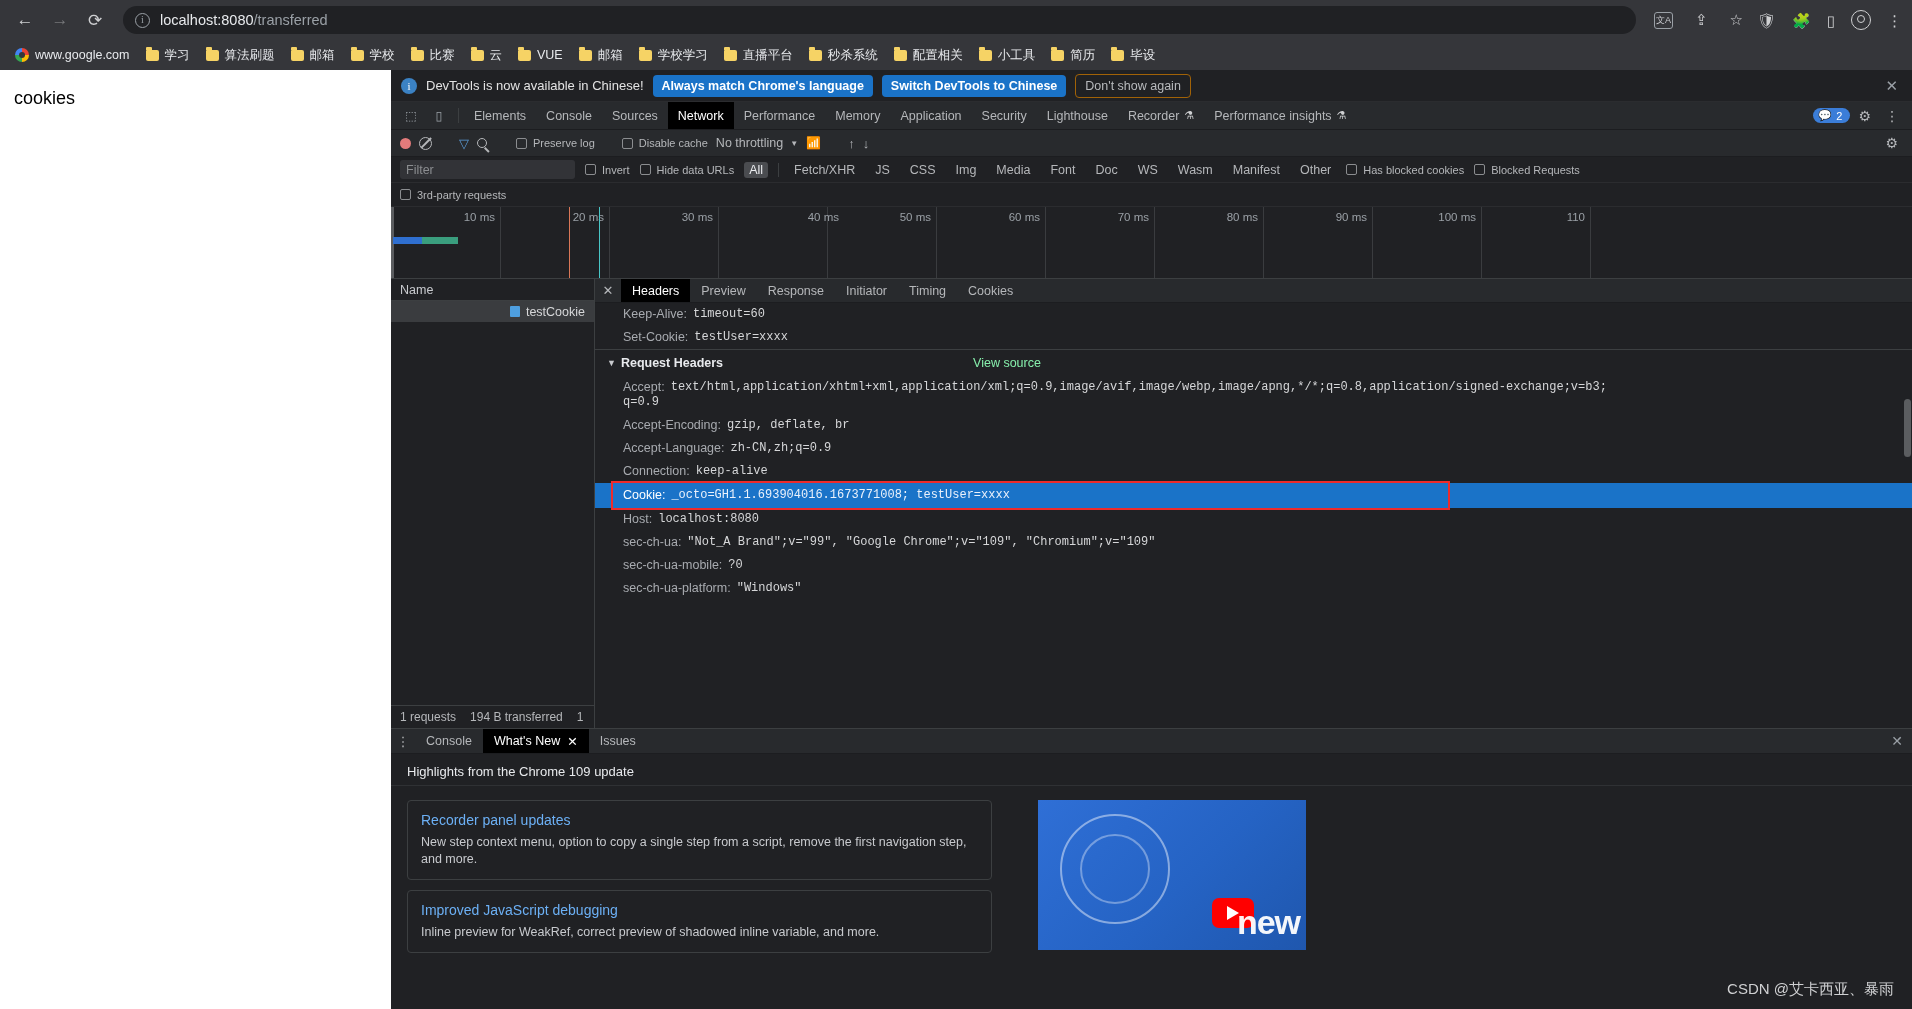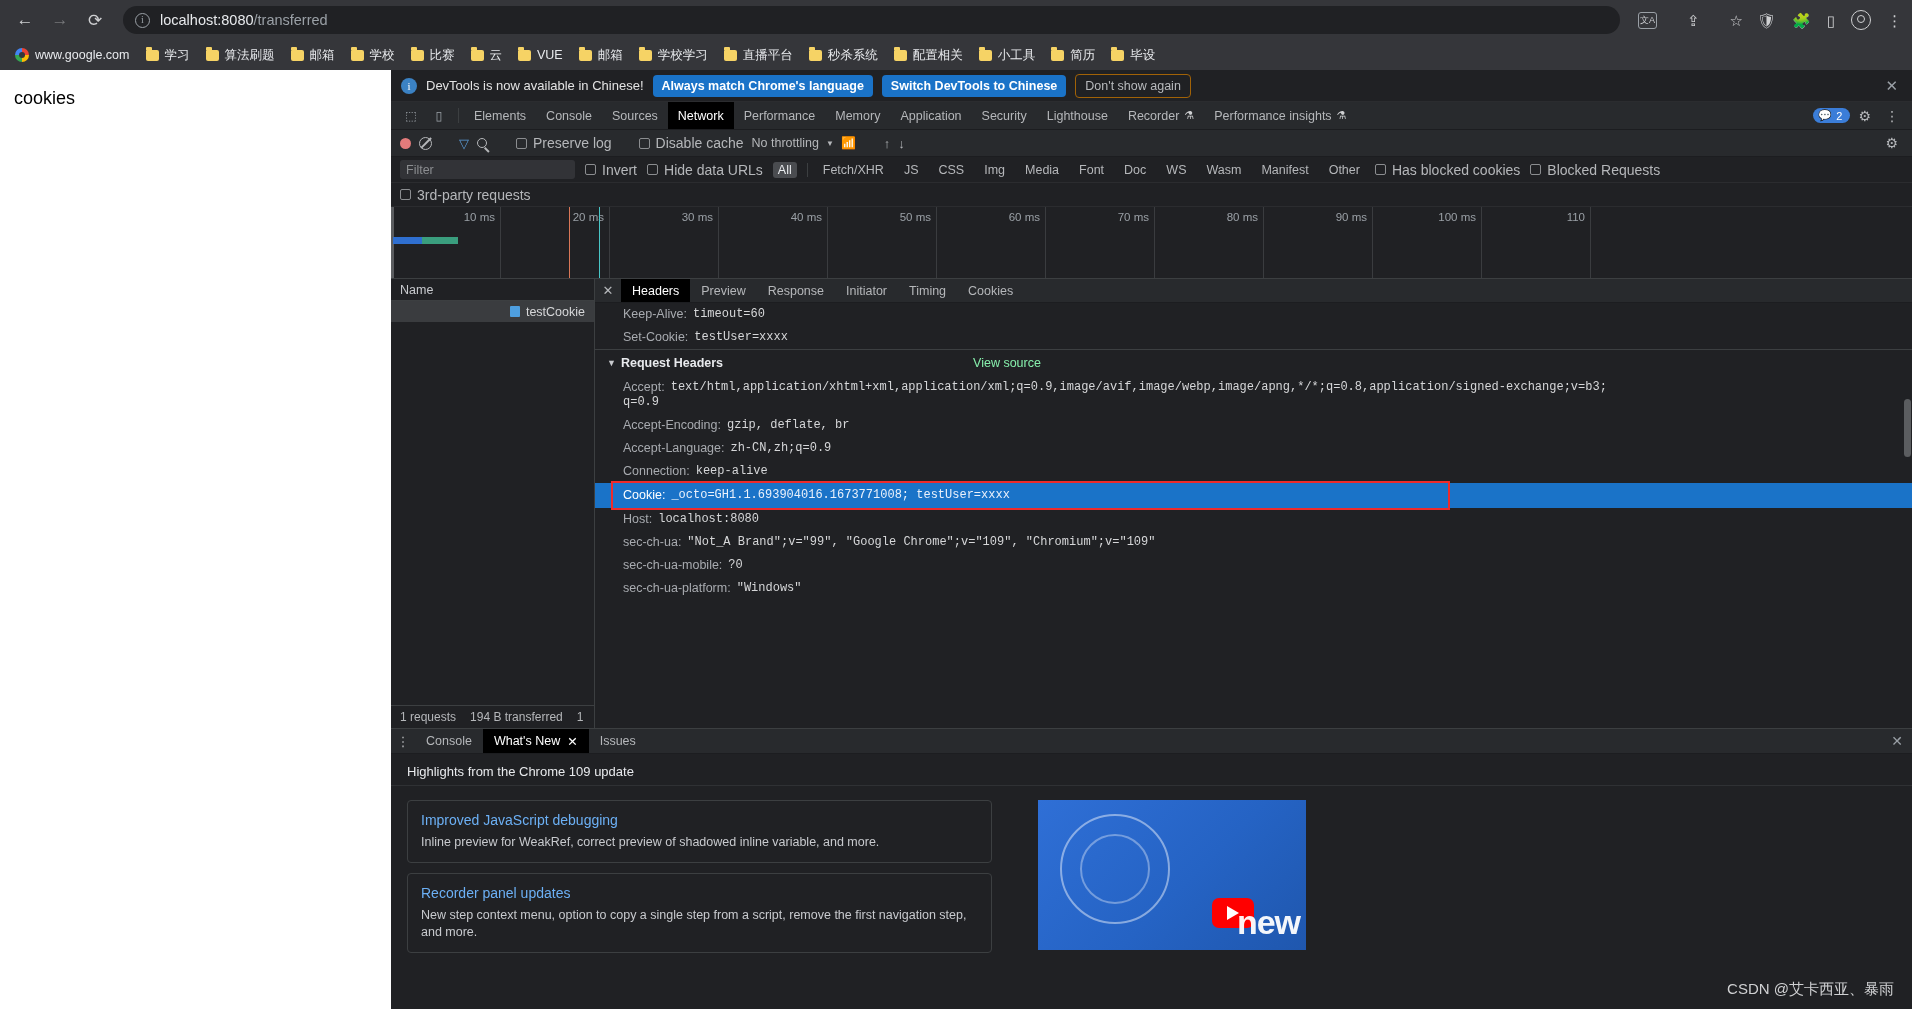--- a/index.html
+++ b/index.html
@@ -24,21 +24,21 @@
     display: flex; align-items: center; padding: 0 12px; margin: 0 8px;
     color: #e8eaed; font-size: 14.5px; min-width: 0;
   }
   .omnibox .info-ic {
     width: 15px; height: 15px; border: 1.4px solid #9aa0a6; border-radius: 50%;
     color: #9aa0a6; font-size: 10px; line-height: 12px; text-align: center;
     margin-right: 10px; flex: none; font-family: "Liberation Serif", serif;
   }
   .url-host { color: #e8eaed; }
   .url-path { color: #9aa0a6; }
-  .omni-right { display: flex; align-items: center; gap: 30px; padding-left: 10px; }
+  .omni-right { display: flex; gap: 22px; padding-left: 10px; }
   .tr-icon { color: #cfd0d2; font-size: 15px; line-height: 1; }
   .tr-badge {
     width: 19px; height: 17px; border: 1.5px solid #9aa0a6; border-radius: 3px;
     font-size: 9px; color: #c8cace; display: flex; align-items: center; justify-content: center;
   }
   .toolbar-right { display: flex; align-items: center; gap: 16px; padding-left: 14px; }
   .avatar-circ {
     width: 20px; height: 20px; border-radius: 50%; border: 1.6px solid #cfd0d2;
     position: relative;
   }
@@ -148,21 +148,21 @@
     position: relative; flex: none; margin-right: 2px;
   }
   .magn::after {
     content: ""; position: absolute; right: -4px; bottom: -3px; width: 6px; height: 1.5px;
     background: #b5b7ba; transform: rotate(45deg);
   }
   .cb {
     width: 11px; height: 11px; border: 1.3px solid #8b8d90; border-radius: 2px;
     flex: none; display: inline-block;
   }
-  .tb-label { display: flex; align-items: center; gap: 6px; font-size: 14px; white-space: nowrap; }
+  .tb-label { display: flex; align-items: center; gap: 6px; font-size: 11px; white-space: nowrap; }
   .throttle { display: flex; align-items: center; gap: 7px; white-space: nowrap; }
   .caret { font-size: 8px; }
   .wifi { font-size: 12px; }
   .arrow-ic { font-size: 13px; }
 
   .net-filter {
     min-height: 26px; display: flex; align-items: center; gap: 10px; padding: 0 9px;
     background: #202124; border-bottom: 1px solid #2b2c2f; flex: none; color: #b5b7ba;
   }
   .filter-input {
@@ -544,21 +544,21 @@
       <div class="ov-tick" style="left:545px"></div>
       <div class="ov-tick" style="left:654px"></div>
       <div class="ov-tick" style="left:763px"></div>
       <div class="ov-tick" style="left:872px"></div>
       <div class="ov-tick" style="left:981px"></div>
       <div class="ov-tick" style="left:1090px"></div>
       <div class="ov-tick" style="left:1199px"></div>
       <span class="ov-tlabel" style="left:109px">10 ms</span>
       <span class="ov-tlabel" style="left:218px">20 ms</span>
       <span class="ov-tlabel" style="left:327px">30 ms</span>
-      <span class="ov-tlabel" style="left:436px">40 ms</span>
+      <span class="ov-tlabel" style="left:453px">40 ms</span>
       <span class="ov-tlabel" style="left:545px">50 ms</span>
       <span class="ov-tlabel" style="left:654px">60 ms</span>
       <span class="ov-tlabel" style="left:763px">70 ms</span>
       <span class="ov-tlabel" style="left:872px">80 ms</span>
       <span class="ov-tlabel" style="left:981px">90 ms</span>
       <span class="ov-tlabel" style="left:1090px">100 ms</span>
       <span class="ov-tlabel" style="left:1199px">110</span>
       <div class="ov-bar"></div>
       <div class="ov-line-o" style="left:178px"></div>
       <div class="ov-line-b" style="left:208px"></div>
@@ -678,26 +678,26 @@
             <span>Issues</span>
           </div>
         <span class="drw-close">✕</span>
       </div>
 
       <div class="whatsnew">
         <div class="wn-head">Highlights from the Chrome 109 update</div>
         <div class="wn-body">
           <div class="wn-left">
             <div class="wn-card">
+              <div class="wn-title">Recorder panel updates</div>
+              <div class="wn-desc">New step context menu, option to copy a single step from a script, remove the first navigation step, and more.</div>
+            </div>
+            <div class="wn-card">
               <div class="wn-title">Improved JavaScript debugging</div>
               <div class="wn-desc">Inline preview for WeakRef, correct preview of shadowed inline variable, and more.</div>
-            </div>
-            <div class="wn-card">
-              <div class="wn-title">Recorder panel updates</div>
-              <div class="wn-desc">New step context menu, option to copy a single step from a script, remove the first navigation step, and more.</div>
             </div>
           </div>
           <div class="wn-video">
             <span class="ring"></span>
             <span class="ring2"></span>
             <span class="ytbtn"></span>
             <span class="bigtext">new</span>
           </div>
         </div>
       </div>

